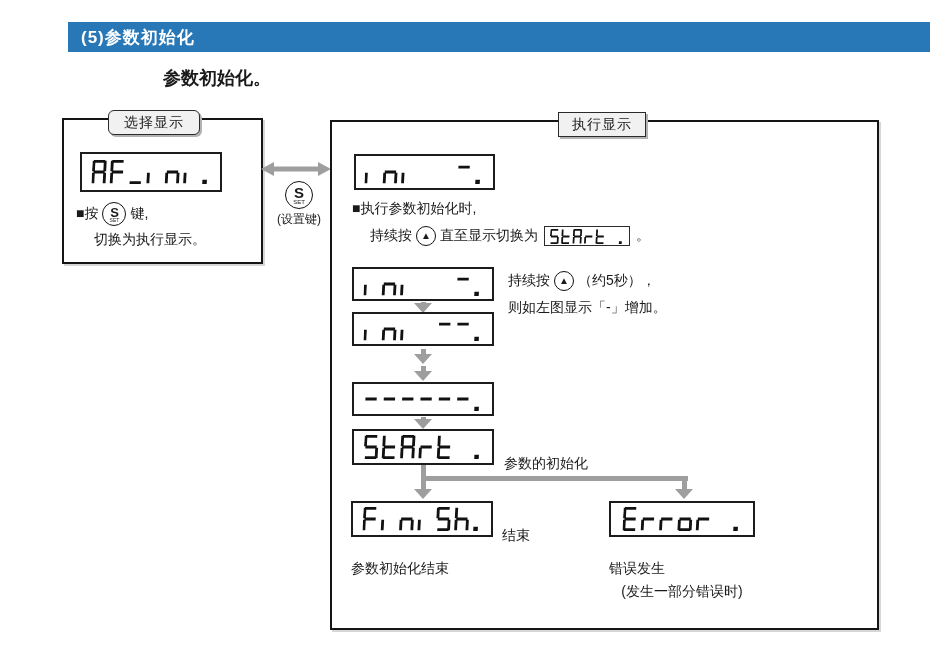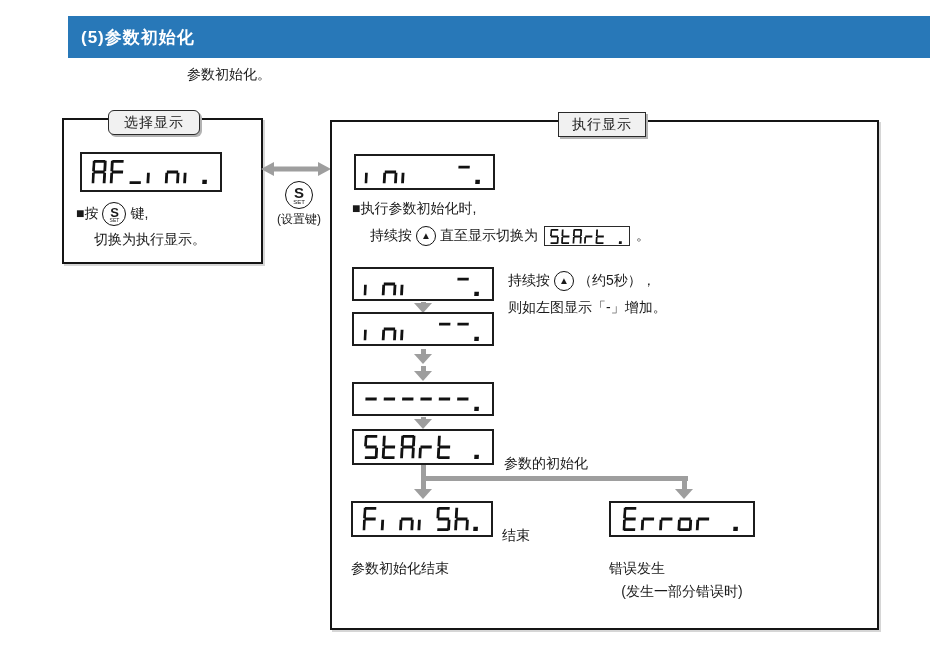--- a/index.html
+++ b/index.html
@@ -1,23 +1,23 @@
 <!DOCTYPE html>
 <html style="--hdr: #2878b8;"><head>
 <meta charset="utf-8">
 <style>
   * { margin:0; padding:0; box-sizing:border-box; }
   body { font-family:"Liberation Sans","DejaVu Sans",sans-serif; background:#fff; }
   .page { position:relative; width:930px; height:651px; background:#ffffff; overflow:hidden; color:#1a1a1a; }
 
-  .hdr { position:absolute; left:68px; top:16px; width:862px; height:42px;
+  .hdr { position:absolute; left:68px; top:22px; width:862px; height:30px;
          background:var(--hdr,#2878b8); display:flex; align-items:center; }
   .hdr span { color:#fff; font-weight:bold; font-size:17px; padding-left:13px; letter-spacing:1px; }
 
-  .intro { position:absolute; left:187px; top:66px; font-size:14px; }
+  .intro { position:absolute; left:163px; top:66px; font-size:18px;font-weight:bold; }
 
   .panel { position:absolute; border:2px solid #151515; background:#fff; box-shadow:2px 2px 0 #d6d6d6; }
   .select-panel { left:62px; top:118px; width:201px; height:146px; }
   .exec-panel   { left:330px; top:120px; width:549px; height:510px; }
 
   .tab { position:absolute; background:#f1f1f1; border:1.5px solid #2a2a2a; box-shadow:2px 2px 0 #b3b3b3;
          font-size:14px; display:flex; align-items:center; justify-content:center; letter-spacing:1px; }
   .tab.sel { left:44px; top:-10px; width:92px; height:25px;border-radius:6px; }
   .tab.exe { left:226px; top:-10px; width:88px; height:25px; }
 

